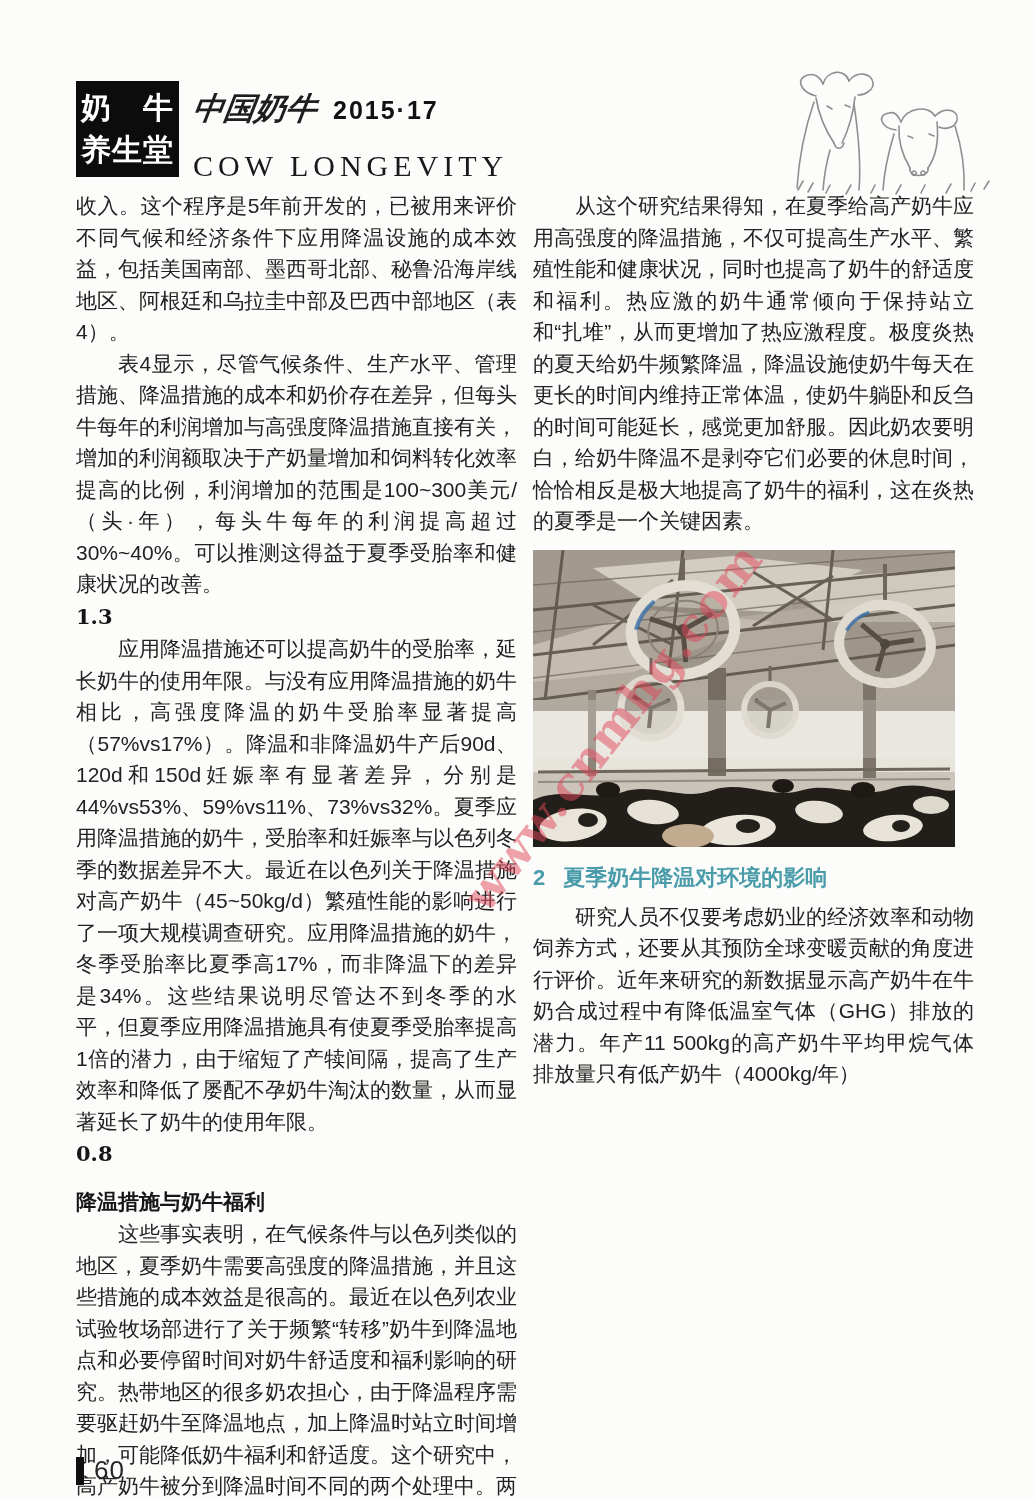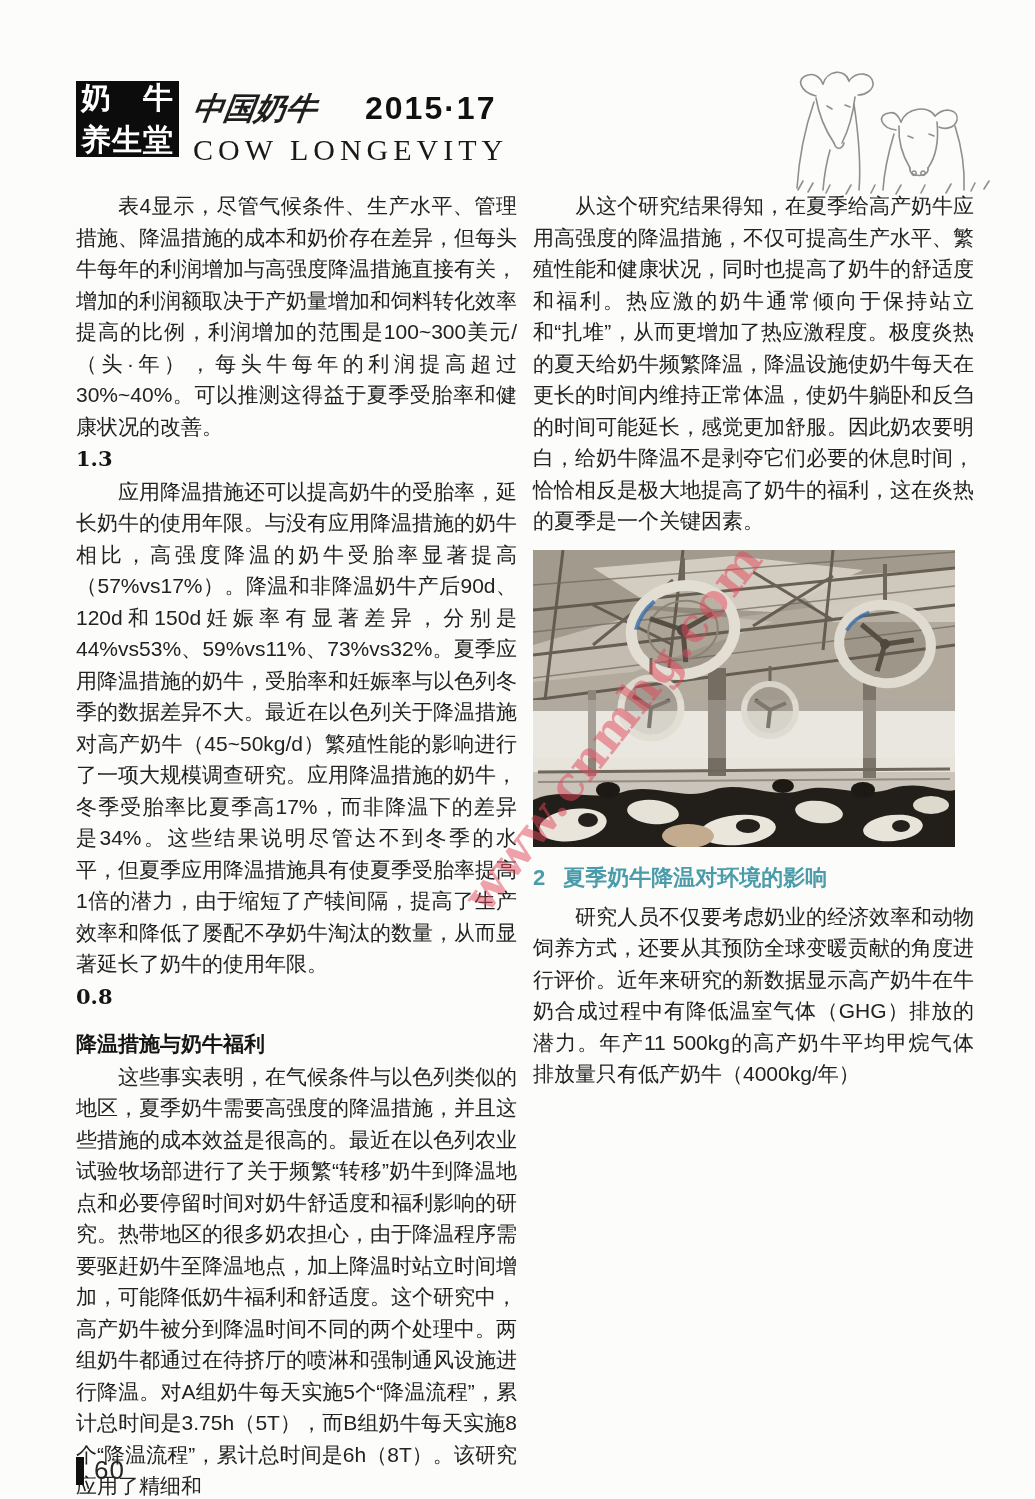--- a/index.html
+++ b/index.html
@@ -6,35 +6,35 @@
   body{
     width:1035px;height:1499px;position:relative;overflow:hidden;
     background:#fcfcfa;
     font-family:"Liberation Sans","DejaVu Sans",sans-serif;
     color:#1e1e1e;
   }
   .page{position:absolute;inset:0;}
 
   
   .logo-box{
-    position:absolute;left:76px;top:81px;width:103px;height:76px;
+    position:absolute;left:76px;top:81px;width:103px;height:96px;
     background:#0c0c0c;color:#ffffff;
     display:flex;flex-direction:column;justify-content:center;align-items:center;
   }
   .logo-row{font-size:30px;font-weight:700;line-height:1.4;letter-spacing:1px;white-space:pre;}
   .masthead{position:absolute;left:193px;top:88px;}
   .masthead-top{display:flex;align-items:baseline;gap:16px;}
   .script{
     display:inline-block;font-family:"DejaVu Serif","Liberation Serif",serif;
     font-size:31px;font-weight:700;font-style:italic;transform:skewX(-8deg);
   }
-  .issue{font-size:32px;font-weight:700;letter-spacing:2px;color:#111;margin-left:32px;}
+  .issue{font-size:25px;font-weight:700;letter-spacing:2px;color:#111;}
   .journal-en{
     font-family:"Liberation Serif","DejaVu Serif",serif;
-    font-size:30px;letter-spacing:5px;margin-top:3px;color:#191919;
+    font-size:30px;letter-spacing:5px;margin-top:19px;color:#191919;
   }
   .cow-sketch{position:absolute;left:786px;top:56px;}
 
   
   .col{
     position:absolute;top:190px;width:441px;
     font-size:21px;line-height:31.5px;text-align:justify;
     color:#222;
   }
   .col-left{left:76px;}
@@ -110,20 +110,21 @@
       <path d="M108,78 C102,98 98,118 97,134"></path>
       <path d="M169,70 C176,92 179,114 178,134"></path>
 
       <path d="M12,134 l5,-9 M22,136 l5,-9 M40,137 l4,-8 M60,138 l5,-9 M85,137 l4,-8 M110,138 l5,-9 M135,137 l4,-8 M160,137 l5,-9 M185,135 l4,-8 M198,133 l5,-8"></path>
     </g>
   </svg>
 
   <div class="watermark">www.cnmhg.com</div>
 
   <div class="col col-left">
+    <p class="noindent">收入。这个程序是5年前开发的，已被用来评价不同气候和经济条件下应用降温设施的成本效益，包括美国南部、墨西哥北部、秘鲁沿海岸线地区、阿根廷和乌拉圭中部及巴西中部地区（表4）。</p>
     <p>表4显示，尽管气候条件、生产水平、管理措施、降温措施的成本和奶价存在差异，但每头牛每年的利润增加与高强度降温措施直接有关，增加的利润额取决于产奶量增加和饲料转化效率提高的比例，利润增加的范围是100~300美元/（头·年），每头牛每年的利润提高超过30%~40%。可以推测这得益于夏季受胎率和健康状况的改善。</p>
     <h3 class="sub">
       <span>1.3</span>
     </h3>
     <p>应用降温措施还可以提高奶牛的受胎率，延长奶牛的使用年限。与没有应用降温措施的奶牛相比，高强度降温的奶牛受胎率显著提高（57%vs17%）。降温和非降温奶牛产后90d、120d和150d妊娠率有显著差异，分别是44%vs53%、59%vs11%、73%vs32%。夏季应用降温措施的奶牛，受胎率和妊娠率与以色列冬季的数据差异不大。最近在以色列关于降温措施对高产奶牛（45~50kg/d）繁殖性能的影响进行了一项大规模调查研究。应用降温措施的奶牛，冬季受胎率比夏季高17%，而非降温下的差异是34%。这些结果说明尽管达不到冬季的水平，但夏季应用降温措施具有使夏季受胎率提高1倍的潜力，由于缩短了产犊间隔，提高了生产效率和降低了屡配不孕奶牛淘汰的数量，从而显著延长了奶牛的使用年限。</p>
     <h3 class="sub">
       <span>0.8</span>
       <span>降温措施与奶牛福利</span>
     </h3>
     <p>这些事实表明，在气候条件与以色列类似的地区，夏季奶牛需要高强度的降温措施，并且这些措施的成本效益是很高的。最近在以色列农业试验牧场部进行了关于频繁“转移”奶牛到降温地点和必要停留时间对奶牛舒适度和福利影响的研究。热带地区的很多奶农担心，由于降温程序需要驱赶奶牛至降温地点，加上降温时站立时间增加，可能降低奶牛福利和舒适度。这个研究中，高产奶牛被分到降温时间不同的两个处理中。两组奶牛都通过在待挤厅的喷淋和强制通风设施进行降温。对A组奶牛每天实施5个“降温流程”，累计总时间是3.75h（5T），而B组奶牛每天实施8个“降温流程”，累计总时间是6h（8T）。该研究应用了精细和</p>

